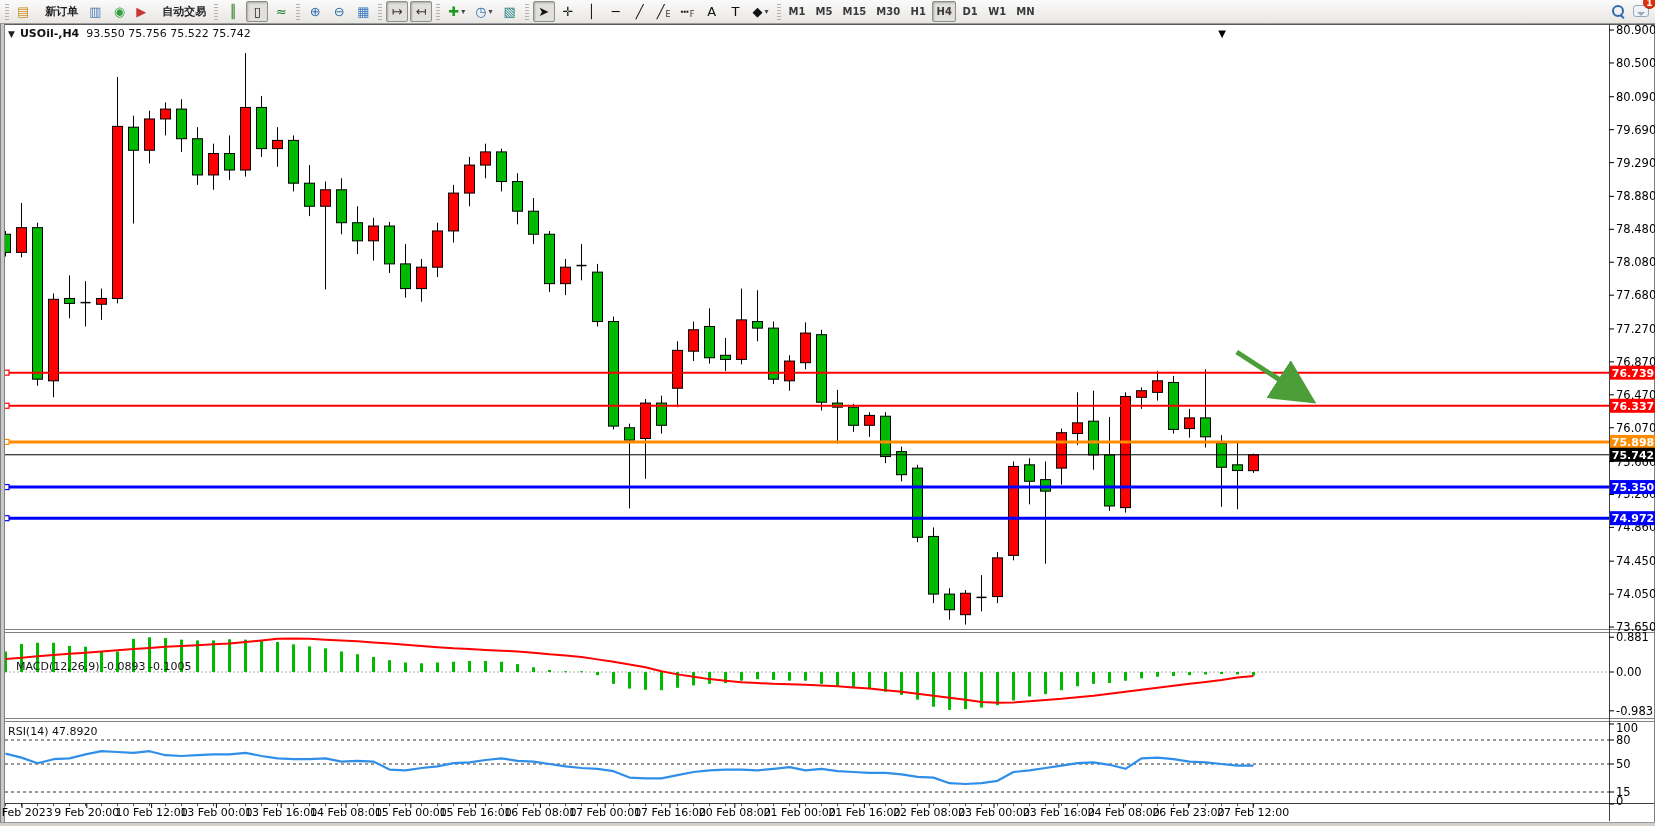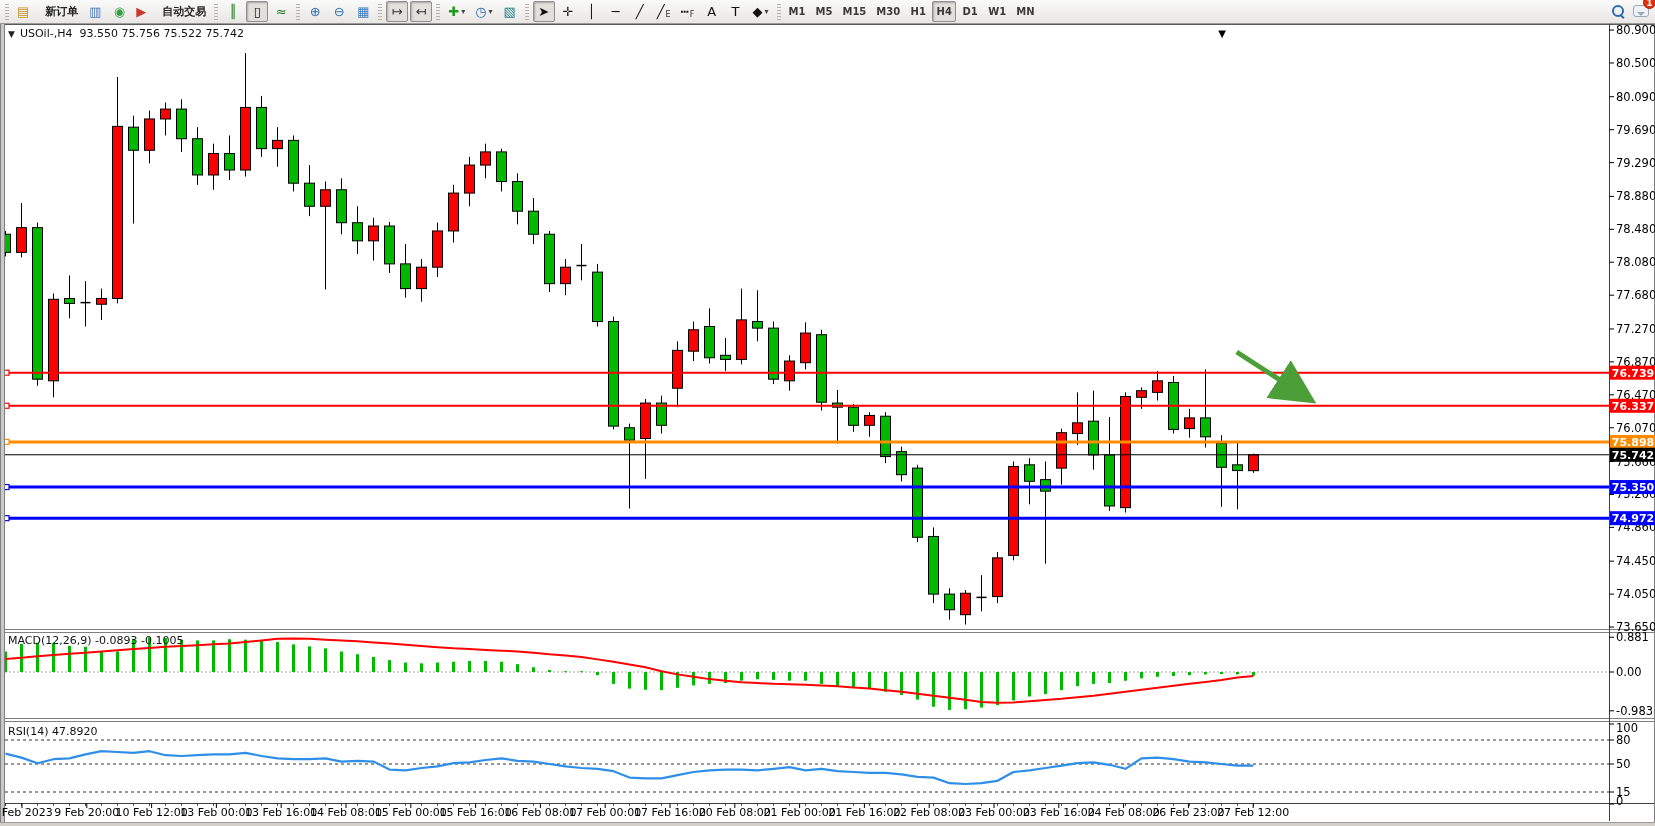--- a/index.html
+++ b/index.html
@@ -33,23 +33,23 @@
     background:#eef3f9; border:1px solid #9aa8b8; border-radius:3px; }
   .chat-ico::after { content:""; position:absolute; left:3px; bottom:-4px;
     border:4px solid transparent; border-top-color:#9aa8b8; }
   .badge { position:absolute; right:-7px; top:-6px; min-width:13px; height:13px; border-radius:7px;
     background:#e03010; color:#fff; font-size:9px; font-weight:bold; text-align:center; line-height:13px;
     padding:0 2px; border:1px solid #b02000; }
 
   
   #chart-title { position:absolute; left:8px; top:27px; font-size:11px; color:#111; z-index:10; }
   #chart-title .menu-caret { font-size:9px; color:#222; margin-right:5px; }
-  #chart-title b { font-weight:normal;margin-top:12px; }
+  #chart-title b { font-weight:bold;margin-top:12px; }
   .ind-label { position:absolute; left:8px; font-size:11px; color:#111; z-index:10; }
-  #macd-label { top:634px; }
+  #macd-label { top:660px;margin-left:8px; }
   #rsi-label  { top:725px; }
   #chart-svg { position:absolute; left:0; top:0; z-index:5; }
   #status-strip { position:absolute; left:0; top:822px; width:1655px; height:4px;
     background:#d4d0c8; border-top:1px solid #999; z-index:6; }
 </style>
 </head>
 <body>
 
 <div id="app">
 

